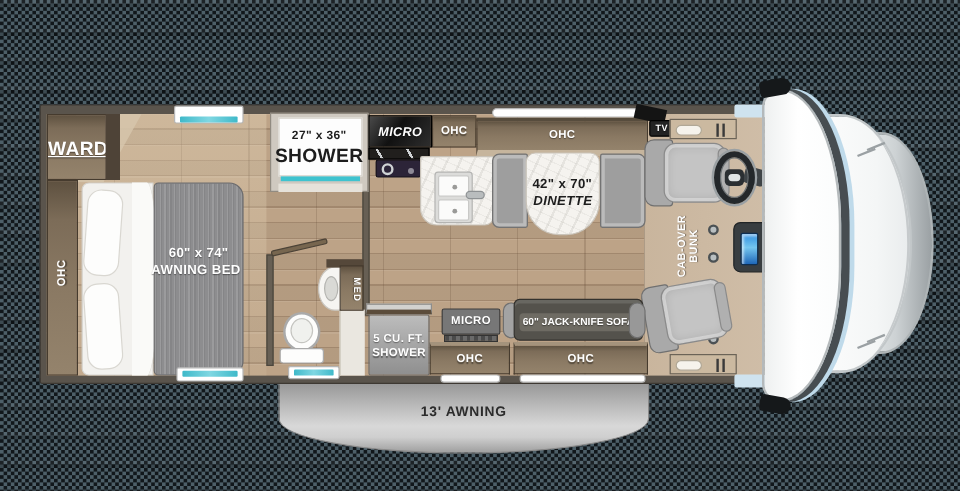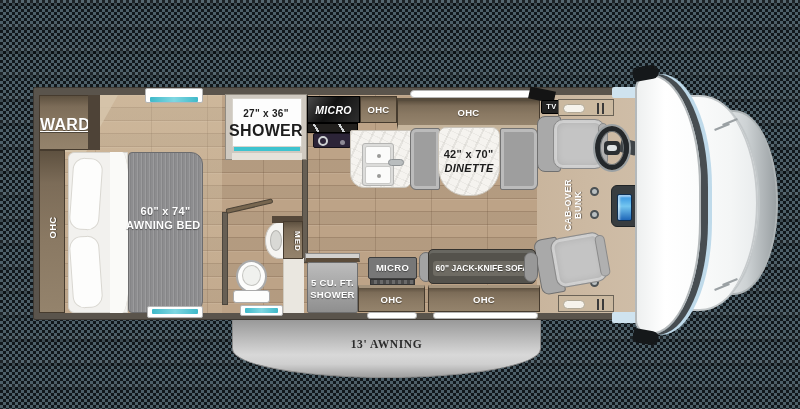--- a/index.html
+++ b/index.html
@@ -33,21 +33,21 @@
 </head>
 <body>
 
 <div class="stage">
 
   <div class="bg"></div>
 
   <div class="abs" style="left:232px;top:318px;width:309px;height:60px;
               background:linear-gradient(180deg,#979797 0%,#bcbcbc 35%,#d8d8d8 62%,#cfcfcf 78%,#9f9f9f 100%);
               border-radius:3px 3px 160px 160px / 3px 3px 30px 30px;border:1px solid #8a8a8a;">
-    <div class="abs lbl-dark" style="left:0;top:19px;width:100%;font-size:11.5px;color:#2c2c2c;letter-spacing:.6px;font-family:Liberation Serif, serif;">13' AWNING</div>
+    <div class="abs lbl-dark" style="left:0;top:19px;width:100%;font-size:11.5px;color:#2c2c2c;letter-spacing:.6px;">13' AWNING</div>
   </div>
 
   <div class="abs" style="left:33px;top:87px;width:604px;height:233px;background:#5a544c;border:1px solid #3e3933;border-radius:2px;"></div>
 
   <div class="abs floor-wood" style="left:39px;top:95px;width:498px;height:218px;"></div>
   <div class="abs" style="left:39px;top:95px;width:183px;height:218px;background:linear-gradient(180deg,rgba(236,221,192,.35),rgba(236,221,192,.12));"></div>
   <div class="abs" style="left:537px;top:95px;width:100px;height:218px;background:linear-gradient(90deg,#c9b59d,#cfbda7);"></div>
 
   <div class="abs" style="left:63px;top:95px;width:55px;height:57px;background:#d6c6ab;clip-path:polygon(0 0,100% 0,42% 100%,0 100%);opacity:.85;"></div>
   <div class="abs cab-brown" style="left:39px;top:95px;width:50px;height:55px;">

